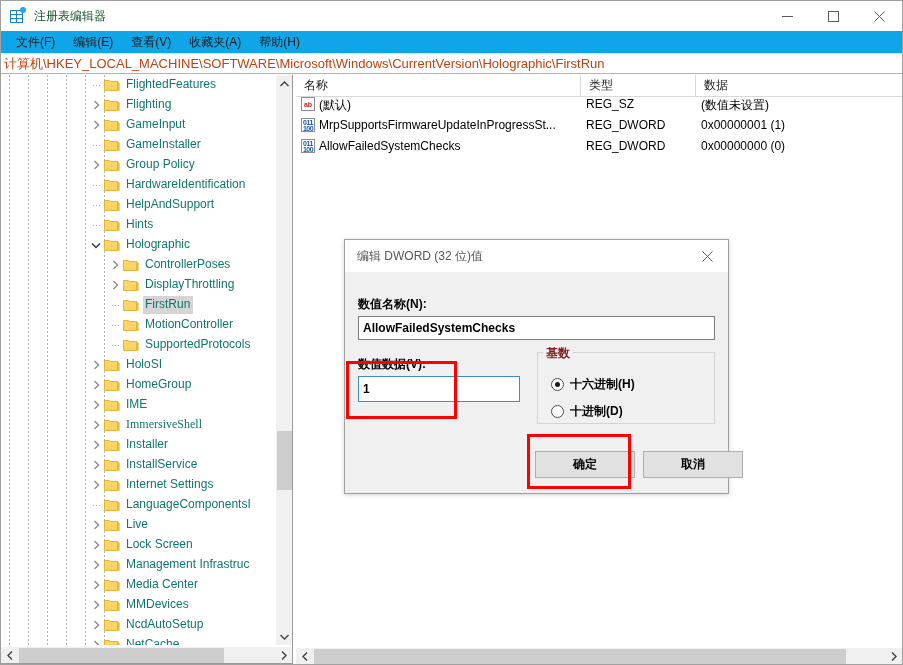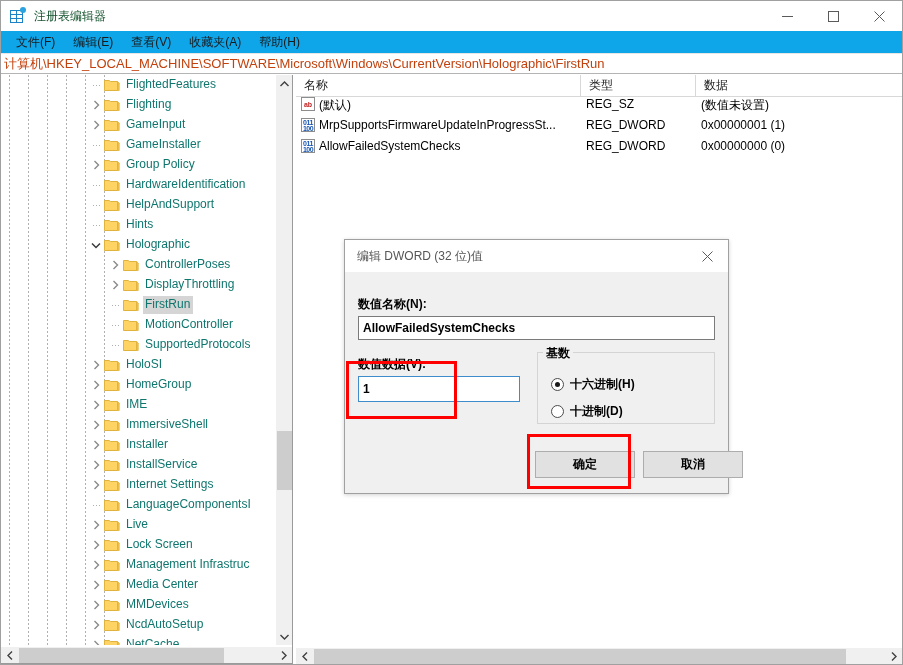--- a/index.html
+++ b/index.html
@@ -380,21 +380,21 @@
   .groupbox {
     position: absolute;
     border: 1px solid #d4d4d4;
     box-sizing: border-box;
     background: transparent;
   }
   .group-legend {
     position: absolute;
     background: #f0f0f0;
     font-size: 12px;
-    color: #000000;
+    color: #7f1d1d;
     padding: 0 3px;
     white-space: nowrap;
   }
   .radio-row {
     position: absolute;
     display: flex;
     align-items: center;
     white-space: nowrap;
   }
   .radio {
@@ -676,21 +676,21 @@
                 <svg width="7" height="10" viewBox="0 0 7 10">
                   <polyline points="1.5,1 5.5,5 1.5,9" fill="none" stroke="#8a8a8a" stroke-width="1.4"></polyline>
                 </svg>
               </div>
               <div class="folder"><svg width="16" height="14" viewBox="0 0 16 14">
                   <path d="M0.5 2.5 L0.5 12.5 L13.5 12.5 L13.5 3.5 L6.5 3.5 L5.2 2.5 Z" fill="#ffd464" stroke="#e0b33c" stroke-width="1"></path>
                   <path d="M13.5 3.5 L15.2 5.2 L15.2 12.5 L13.5 12.5 Z" fill="#f0c24f" stroke="#e0b33c" stroke-width="0.8"></path>
                 </svg></div>
               <span class="tlabel">IME</span>
             </div>
-            <div class="tnode" style="padding-left: 87px;">
+            <div class="tnode" style="padding-left: 87px; font-family: Liberation Serif, serif;">
               <div class="twist">
                 <svg width="7" height="10" viewBox="0 0 7 10">
                   <polyline points="1.5,1 5.5,5 1.5,9" fill="none" stroke="#8a8a8a" stroke-width="1.4"></polyline>
                 </svg>
               </div>
               <div class="folder"><svg width="16" height="14" viewBox="0 0 16 14">
                   <path d="M0.5 2.5 L0.5 12.5 L13.5 12.5 L13.5 3.5 L6.5 3.5 L5.2 2.5 Z" fill="#ffd464" stroke="#e0b33c" stroke-width="1"></path>
                   <path d="M13.5 3.5 L15.2 5.2 L15.2 12.5 L13.5 12.5 Z" fill="#f0c24f" stroke="#e0b33c" stroke-width="0.8"></path>
                 </svg></div>
               <span class="tlabel">ImmersiveShell</span>

